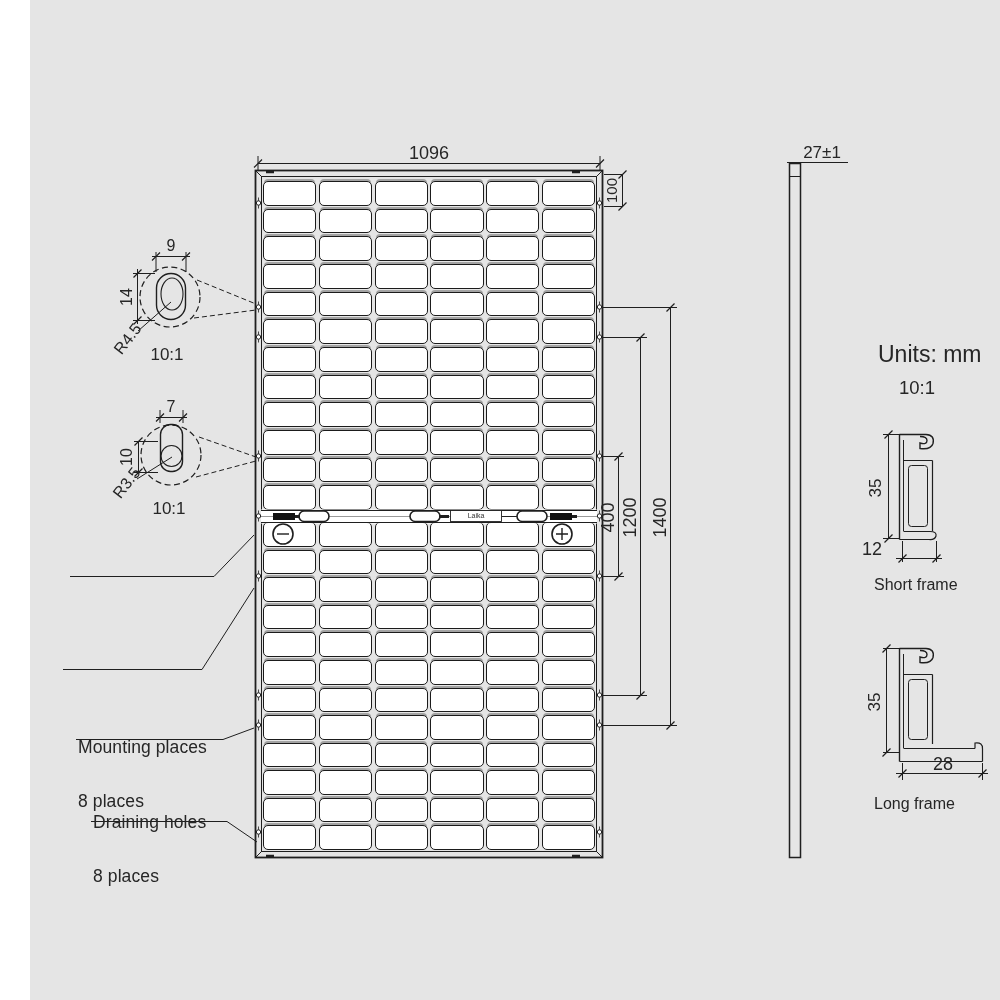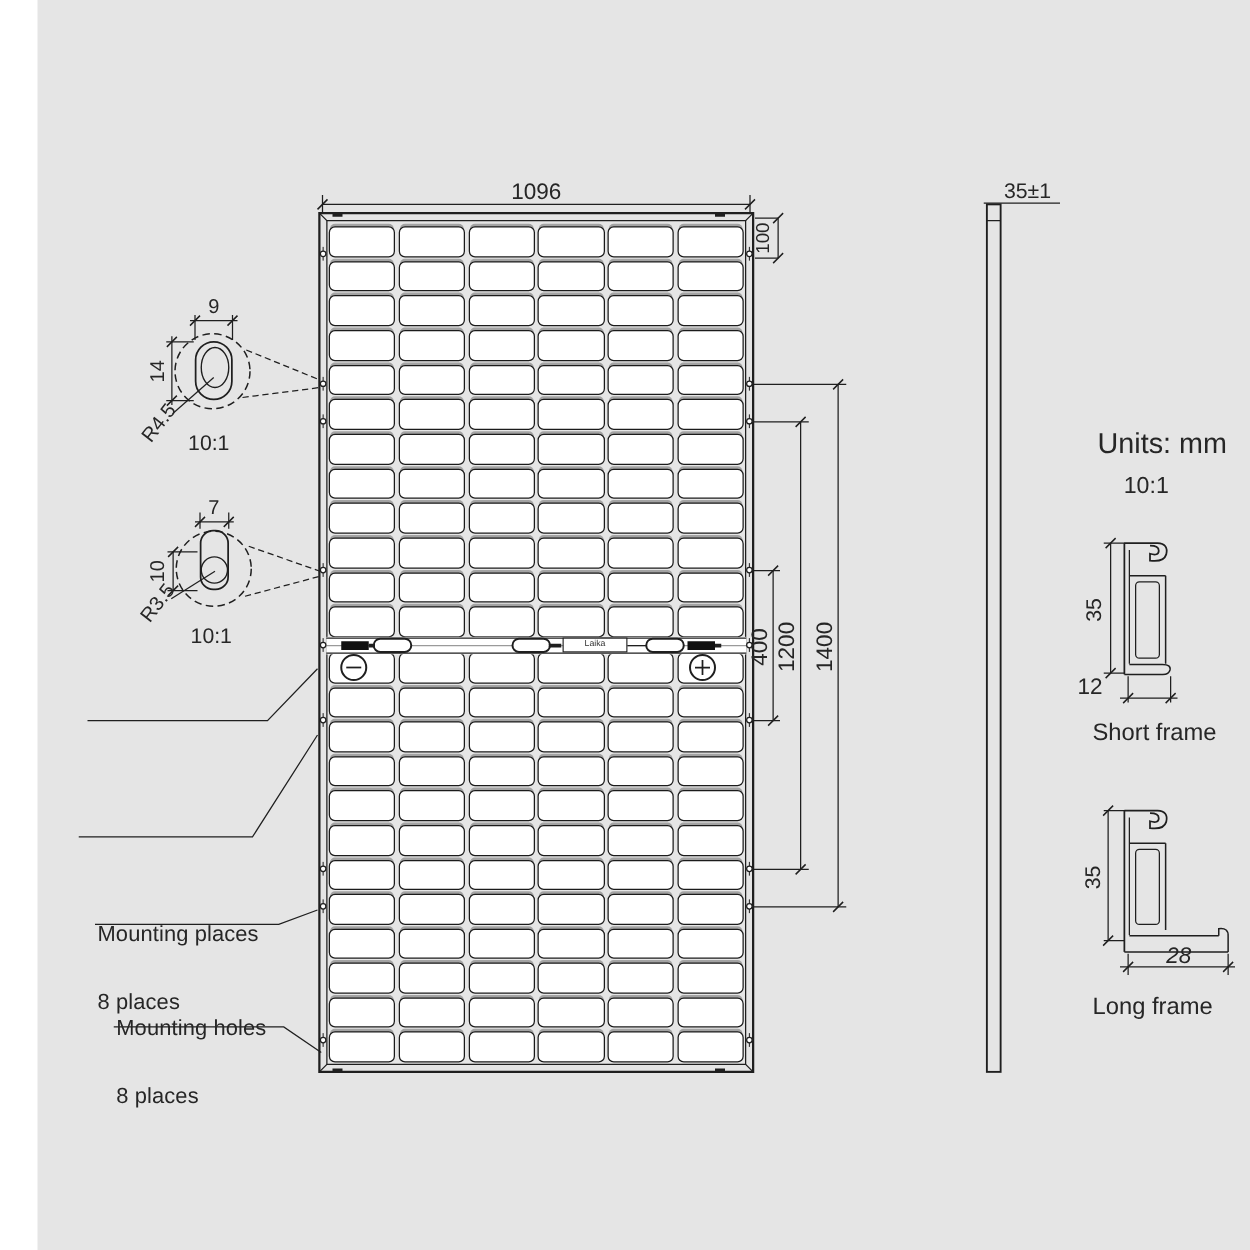--- a/index.html
+++ b/index.html
@@ -8,21 +8,21 @@
   .overlay{position:absolute;left:0;top:0;}
   .cellgrid{position:absolute;display:grid;gap:3px 2.5px;}
   .cellgrid .cell{background:#fff;border:1.2px solid #1b1b1b;border-radius:5px;
                   box-shadow:0 -3px 0 -1px #a3a3a3;}
   .txt{position:absolute;white-space:pre;color:#262626;}
   .dim{font-size:18px;text-align:center;}
   .dimsm{font-size:16px;text-align:center;}
   .rot{transform:rotate(-90deg);}
   .rotr{transform:rotate(-52deg);}
   .lbl{font-size:17.5px;line-height:18px;letter-spacing:.1px;}
-  .big{font-size:19px;}
+  .big{font-size:16px;}
   .tiny{font-size:7px;text-align:center;color:#333;}
 </style>
 </head>
 <body>
 
 <div class="canvas">
 
   <div id="grid-top" class="cellgrid" style="left: 233px; top: 181px; width: 332px; height: 329px; grid-template-columns: repeat(6, 1fr); grid-template-rows: repeat(12, 1fr);">
       <div class="cell"></div>
       <div class="cell"></div>
@@ -343,31 +343,31 @@
   <div class="txt dimsm" style="left:133px;top:398px;width:16px;">7</div>
   <div class="txt dimsm rot" style="left:84px;top:448px;width:26px;">10</div>
   <div class="txt dimsm rotr" style="left:77px;top:474px;width:40px;">R3.5</div>
   <div class="txt dimsm" style="left:117px;top:499px;width:44px;font-size:17px;">10:1</div>
 
   <div class="txt lbl" style="left:48px;top:702px;">
     <div>Mounting places</div>
     <div>8 places</div>
   </div>
   <div class="txt lbl" style="left:63px;top:777px;">
-    <div>Mounting holes</div>
+    <div>Draining holes</div>
     <div>8 places</div>
   </div>
 
-  <div class="txt dim" style="left:762px;top:143px;width:60px;font-size:17px;">35±1</div>
+  <div class="txt dim" style="left:762px;top:143px;width:60px;font-size:17px;">27±1</div>
 
   <div class="txt" style="left:848px;top:341px;font-size:23px;">Units: mm</div>
   <div class="txt" style="left:869px;top:377px;font-size:18.5px;">10:1</div>
 
   <div class="txt dimsm rot" style="left:832px;top:478px;width:28px;font-size:17px;">35</div>
   <div class="txt dim" style="left:827px;top:539px;width:30px;">12</div>
   <div class="txt big" style="left:844px;top:576px;">Short frame</div>
 
   <div class="txt dimsm rot" style="left:831px;top:692px;width:28px;font-size:17px;">35</div>
-  <div class="txt dim" style="left:898px;top:754px;width:30px;font-style:italic;">28</div>
+  <div class="txt dim" style="left:898px;top:754px;width:30px;">28</div>
   <div class="txt big" style="left:844px;top:795px;">Long frame</div>
 
   <div class="txt tiny" style="left:422px;top:512px;width:48px;">Laika</div>
 </div>
 
 </body></html>

